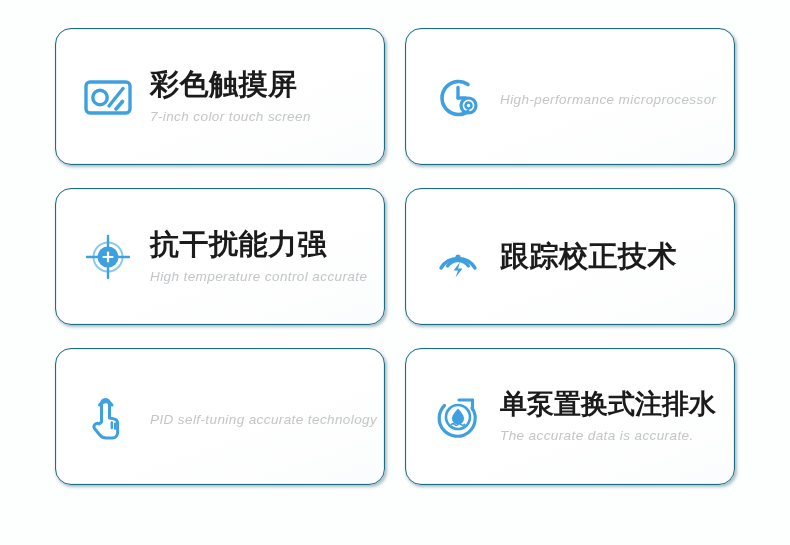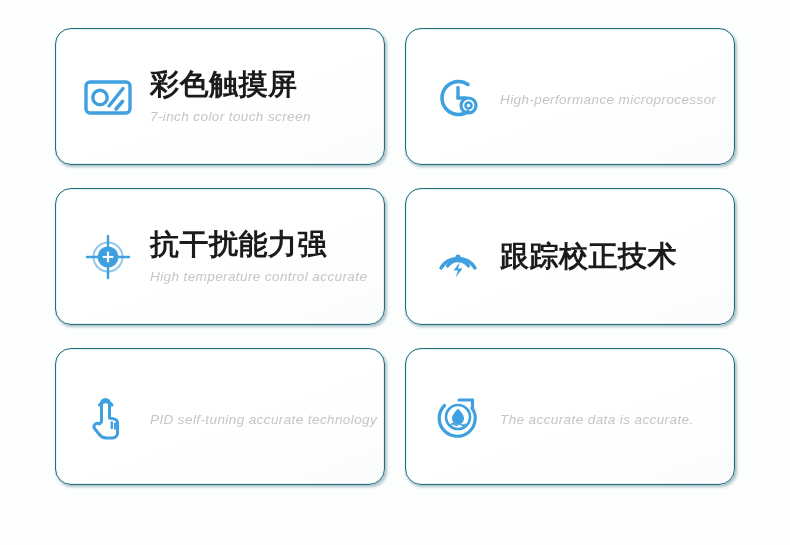--- a/index.html
+++ b/index.html
@@ -184,17 +184,18 @@
       <svg width="52" height="52" viewBox="0 0 52 52" aria-hidden="true">
         <path d="M40 17 A18 18 0 1 1 12.5 14.5" fill="none" stroke="#3fa0e0" stroke-width="3.2" stroke-linecap="round"></path>
         <line x1="27" y1="9" x2="40.5" y2="9" stroke="#3fa0e0" stroke-width="3.2" stroke-linecap="round"></line>
         <line x1="40.5" y1="9" x2="40.5" y2="18" stroke="#3fa0e0" stroke-width="3.2" stroke-linecap="round"></line>
         <circle cx="26" cy="26" r="12" fill="none" stroke="#3fa0e0" stroke-width="2.6"></circle>
         <path d="M26 17.5 C30.5 22.5 32 25 32 27.6 a6 6 0 0 1 -12 0 c0 -2.6 1.5 -5.1 6 -10.1 Z" fill="#3fa0e0"></path>
         <path d="M19.5 33.5 q1.6 -1.7 3.2 0 q1.6 1.7 3.2 0 q1.6 -1.7 3.2 0 q1.6 1.7 3.2 0" fill="none" stroke="#3fa0e0" stroke-width="1.8" stroke-linecap="round"></path>
       </svg>
     </div>
     <div class="card-text">
+      <div class="card-title narrow">单泵置换式注排水</div>
       <div class="card-subtitle">The accurate data is accurate.</div>
     </div>
   </div>
 
 </div>
 
 </body></html>

